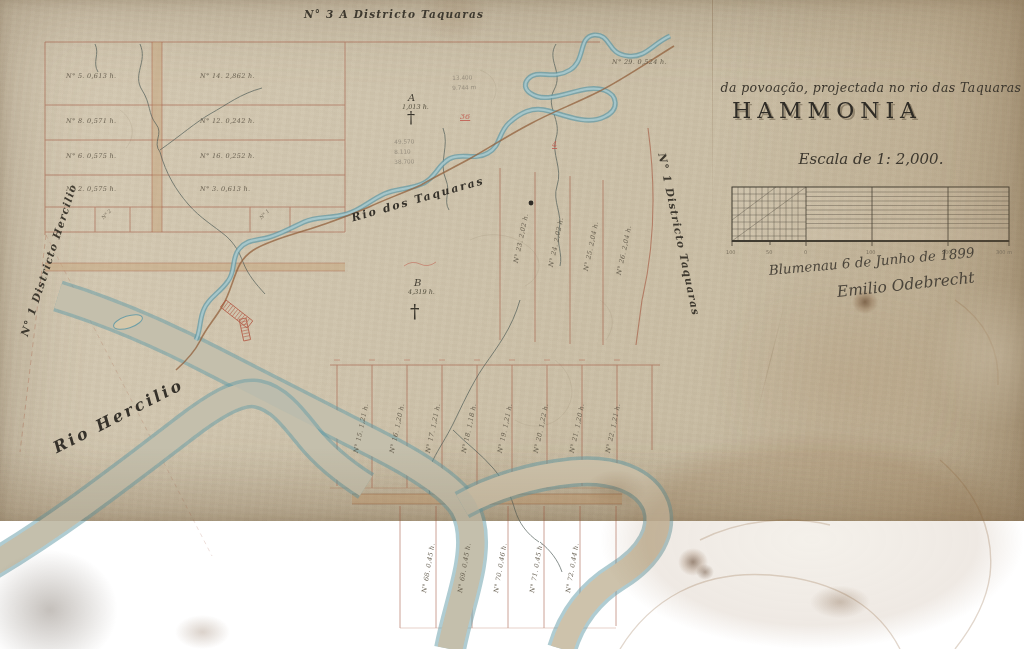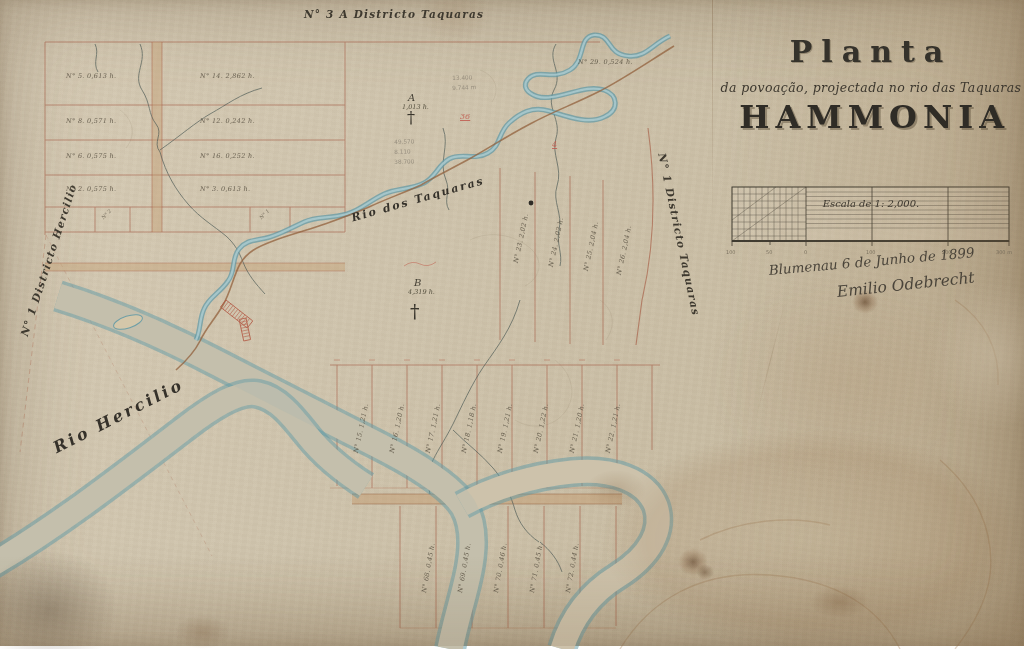--- a/index.html
+++ b/index.html
@@ -1,17 +1,17 @@
 <!DOCTYPE html>
 <html><head>
 <meta charset="utf-8">
 <style>
   html,body{margin:0;padding:0;}
   body{width:1024px;height:649px;overflow:hidden;font-family:"DejaVu Serif",serif;}
-  .canvas{position:relative;width:1024px;height:646px;
+  .canvas{position:relative;width:1024px;height:521px;
     background:
       linear-gradient(115deg,#d6cbb5 0%,#cfc4ad 38%,#c9bda4 68%,#bfb197 100%);
     box-shadow:inset 0 0 90px rgba(92,72,46,.38), inset 0 0 14px rgba(92,72,46,.22);
   }
   .tex{position:absolute;inset:0;pointer-events:none;
     background:
       repeating-linear-gradient(7deg, rgba(80,60,40,.012) 0 3px, rgba(255,255,255,.012) 3px 6px),
       repeating-linear-gradient(96deg, rgba(80,60,40,.014) 0 5px, rgba(255,250,240,.01) 5px 9px);}
   .shade-right{position:absolute;inset:0;background:linear-gradient(to right,transparent 70%,rgba(150,120,80,.14) 90%,rgba(130,100,62,.22) 100%);}
   .shade-bottom{position:absolute;inset:0;background:linear-gradient(to bottom,transparent 86%,rgba(120,92,58,.16) 100%);}
@@ -21,22 +21,22 @@
   .lot-tiny{font-size:5px;font-style:italic;color:#6a6252;opacity:.85;}
   .district{font-size:10.5px;font-style:italic;font-weight:bold;color:#3e392f;letter-spacing:1.2px;}
   .river-lbl{font-style:italic;font-weight:bold;color:#35312a;}
   .marker-letter{font-size:10px;font-style:italic;color:#454035;}
   .marker-area{font-size:6.5px;font-style:italic;color:#55503f;}
   .cross{color:#39352c;}
   .pencil{font-size:5.8px;color:#8b8375;opacity:.8;line-height:8px;font-family:"DejaVu Sans",sans-serif;}
   .redmark{color:#c0564a;font-style:italic;opacity:.8;font-size:8px;text-decoration:underline;}
   .t-heading{font-size:30px;font-weight:bold;letter-spacing:9px;color:#35322b;text-align:center;text-shadow:1px 1px 0 rgba(40,30,15,.28);}
   .t-sub{font-size:12.5px;font-style:italic;color:#3c372e;text-align:center;letter-spacing:.4px;}
-  .t-name{font-size:32px;font-weight:bold;letter-spacing:6px;color:#2f2c26;text-align:right;text-shadow:2px 2px 0 rgba(75,62,42,.4);}
-  .t-scale{font-size:10px;font-style:italic;color:#3c372e;text-align:center;margin-top:48px;}
+  .t-name{font-size:22px;font-weight:normal;letter-spacing:6px;color:#2f2c26;text-align:left;text-shadow:2px 2px 0 rgba(75,62,42,.4);}
+  .t-scale{font-size:15px;font-style:italic;color:#3c372e;text-align:center;}
   .tick{font-size:5px;color:#6e6554;opacity:.85;font-family:"DejaVu Sans",sans-serif;}
   .sig{font-style:italic;color:#4a443a;}
   .crease{position:absolute;width:1px;pointer-events:none;}
 </style>
 </head>
 <body>
 
 <div class="canvas">
   <div class="tex"></div>
 
@@ -227,21 +227,21 @@
   <div class="lbl lot" style="left:200px;top:72px">N° 14.  2,862 h.</div>
   <div class="lbl lot" style="left:66px;top:117px">N° 8.  0,571 h.</div>
   <div class="lbl lot" style="left:200px;top:117px">N° 12.  0,242 h.</div>
   <div class="lbl lot" style="left:66px;top:152px">N° 6.  0,575 h.</div>
   <div class="lbl lot" style="left:200px;top:152px">N° 16.  0,252 h.</div>
   <div class="lbl lot" style="left:66px;top:185px">N° 2.  0,575 h.</div>
   <div class="lbl lot" style="left:200px;top:185px">N° 3.  0,613 h.</div>
   <div class="lbl lot-tiny" style="left:100px;top:216px;transform:rotate(-45deg)">N° 2</div>
   <div class="lbl lot-tiny" style="left:258px;top:216px;transform:rotate(-45deg)">N° 1</div>
 
-  <div class="lbl lot" style="left:578px;top:58px">N° 29.  0,524 h.</div>
+  <div class="lbl lot" style="left:612px;top:58px">N° 29.  0,524 h.</div>
 
   <div class="lbl lot" style="left:512px;top:262px;transform:rotate(-78deg)">N° 23.  2,02 h.</div>
   <div class="lbl lot" style="left:547px;top:266px;transform:rotate(-78deg)">N° 24.  2,02 h.</div>
   <div class="lbl lot" style="left:582px;top:270px;transform:rotate(-78deg)">N° 25.  2,04 h.</div>
   <div class="lbl lot" style="left:615px;top:274px;transform:rotate(-78deg)">N° 26.  2,04 h.</div>
 
   <div class="lbl lot" style="left:352px;top:452px;transform:rotate(-78deg)">N° 15.  1,21 h.</div>
   <div class="lbl lot" style="left:388px;top:452px;transform:rotate(-78deg)">N° 16.  1,20 h.</div>
   <div class="lbl lot" style="left:424px;top:452px;transform:rotate(-78deg)">N° 17.  1,21 h.</div>
   <div class="lbl lot" style="left:460px;top:452px;transform:rotate(-78deg)">N° 18.  1,18 h.</div>
@@ -249,21 +249,20 @@
   <div class="lbl lot" style="left:532px;top:452px;transform:rotate(-78deg)">N° 20.  1,22 h.</div>
   <div class="lbl lot" style="left:568px;top:452px;transform:rotate(-78deg)">N° 21.  1,20 h.</div>
   <div class="lbl lot" style="left:604px;top:452px;transform:rotate(-78deg)">N° 22.  1,21 h.</div>
 
   <div class="lbl lot" style="left:420px;top:592px;transform:rotate(-80deg)">N° 68.  0,45 h.</div>
   <div class="lbl lot" style="left:456px;top:592px;transform:rotate(-80deg)">N° 69.  0,45 h.</div>
   <div class="lbl lot" style="left:492px;top:592px;transform:rotate(-80deg)">N° 70.  0,46 h.</div>
   <div class="lbl lot" style="left:528px;top:592px;transform:rotate(-80deg)">N° 71.  0,45 h.</div>
   <div class="lbl lot" style="left:564px;top:592px;transform:rotate(-80deg)">N° 72.  0,44 h.</div>
 
-  <div class="lbl t-heading" style="left:732px;top:34px;width:278px">Planta</div>
   <div class="lbl t-sub" style="left:700px;top:80px;width:342px">da povoação, projectada no rio das Taquaras</div>
   <div class="lbl t-name" style="left:732px;top:98px;width:278px">HAMMONIA</div>
   <div class="lbl t-scale" style="left:732px;top:150px;width:278px">Escala de 1: 2,000.</div>
 
   <div class="lbl tick" style="left:726px;top:249px">100</div>
   <div class="lbl tick" style="left:766px;top:249px">50</div>
   <div class="lbl tick" style="left:804px;top:249px">0</div>
   <div class="lbl tick" style="left:866px;top:249px">100</div>
   <div class="lbl tick" style="left:942px;top:249px">200</div>
   <div class="lbl tick" style="left:996px;top:249px">300 m</div>

